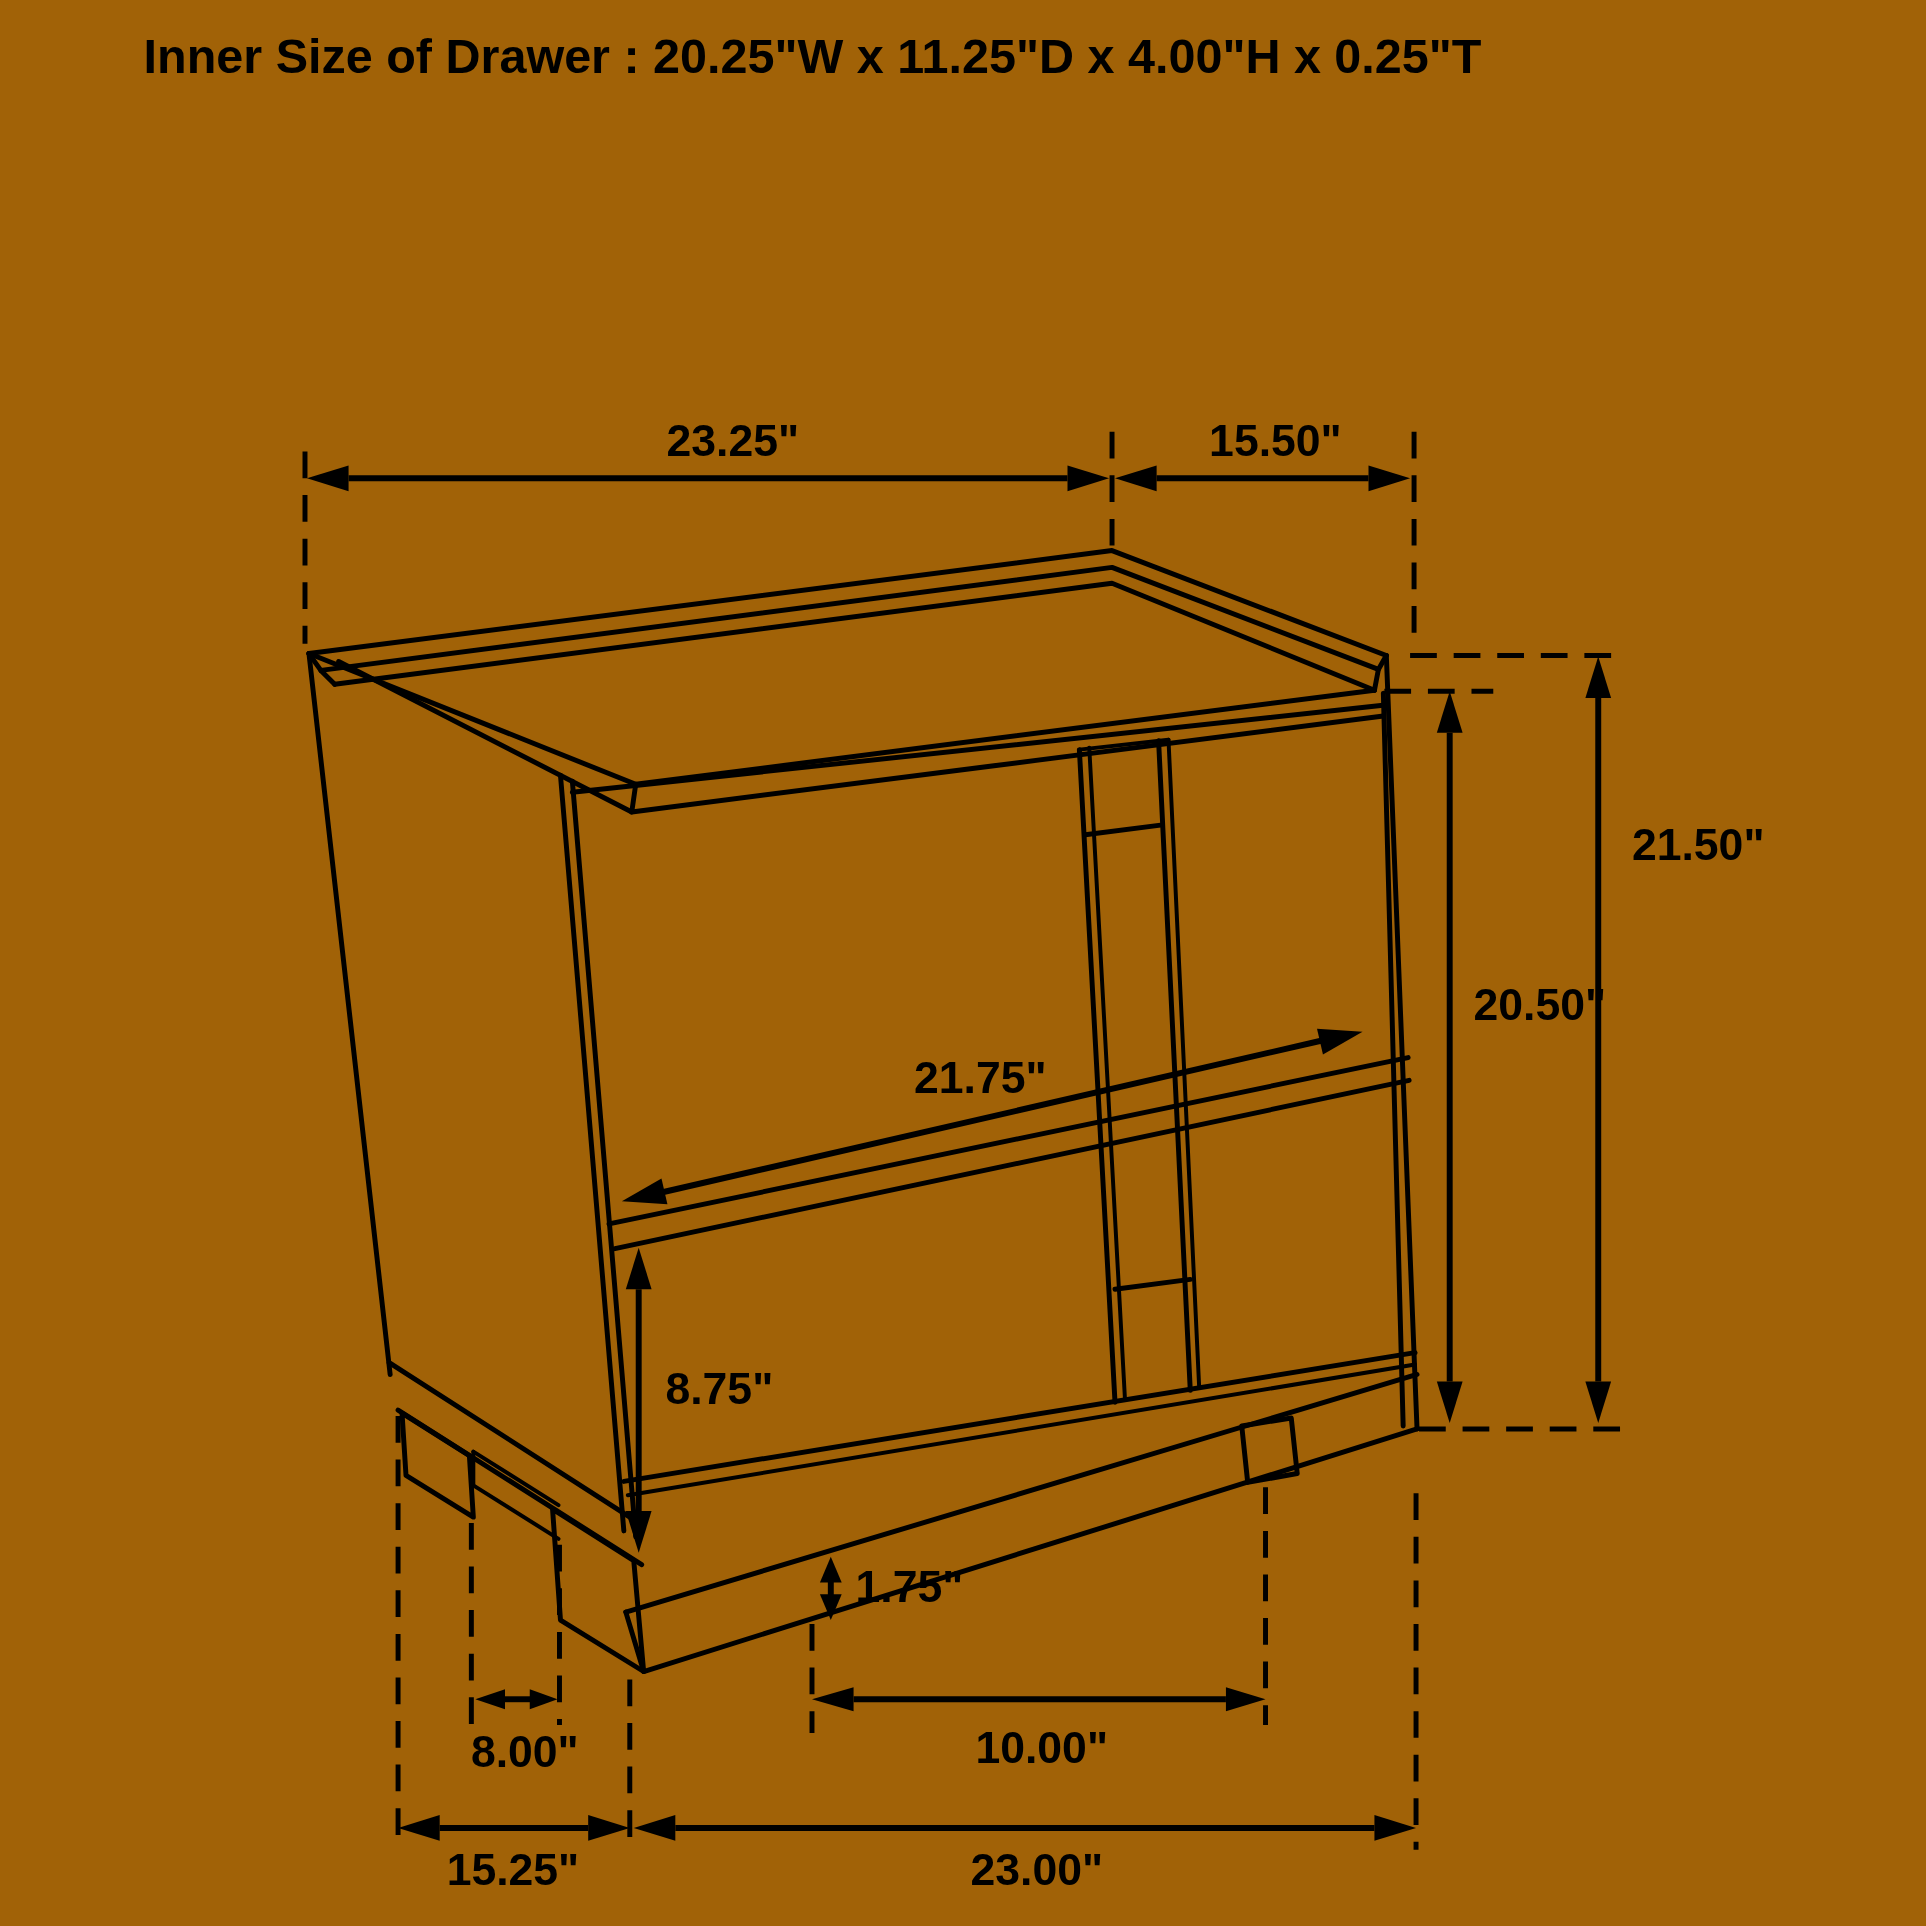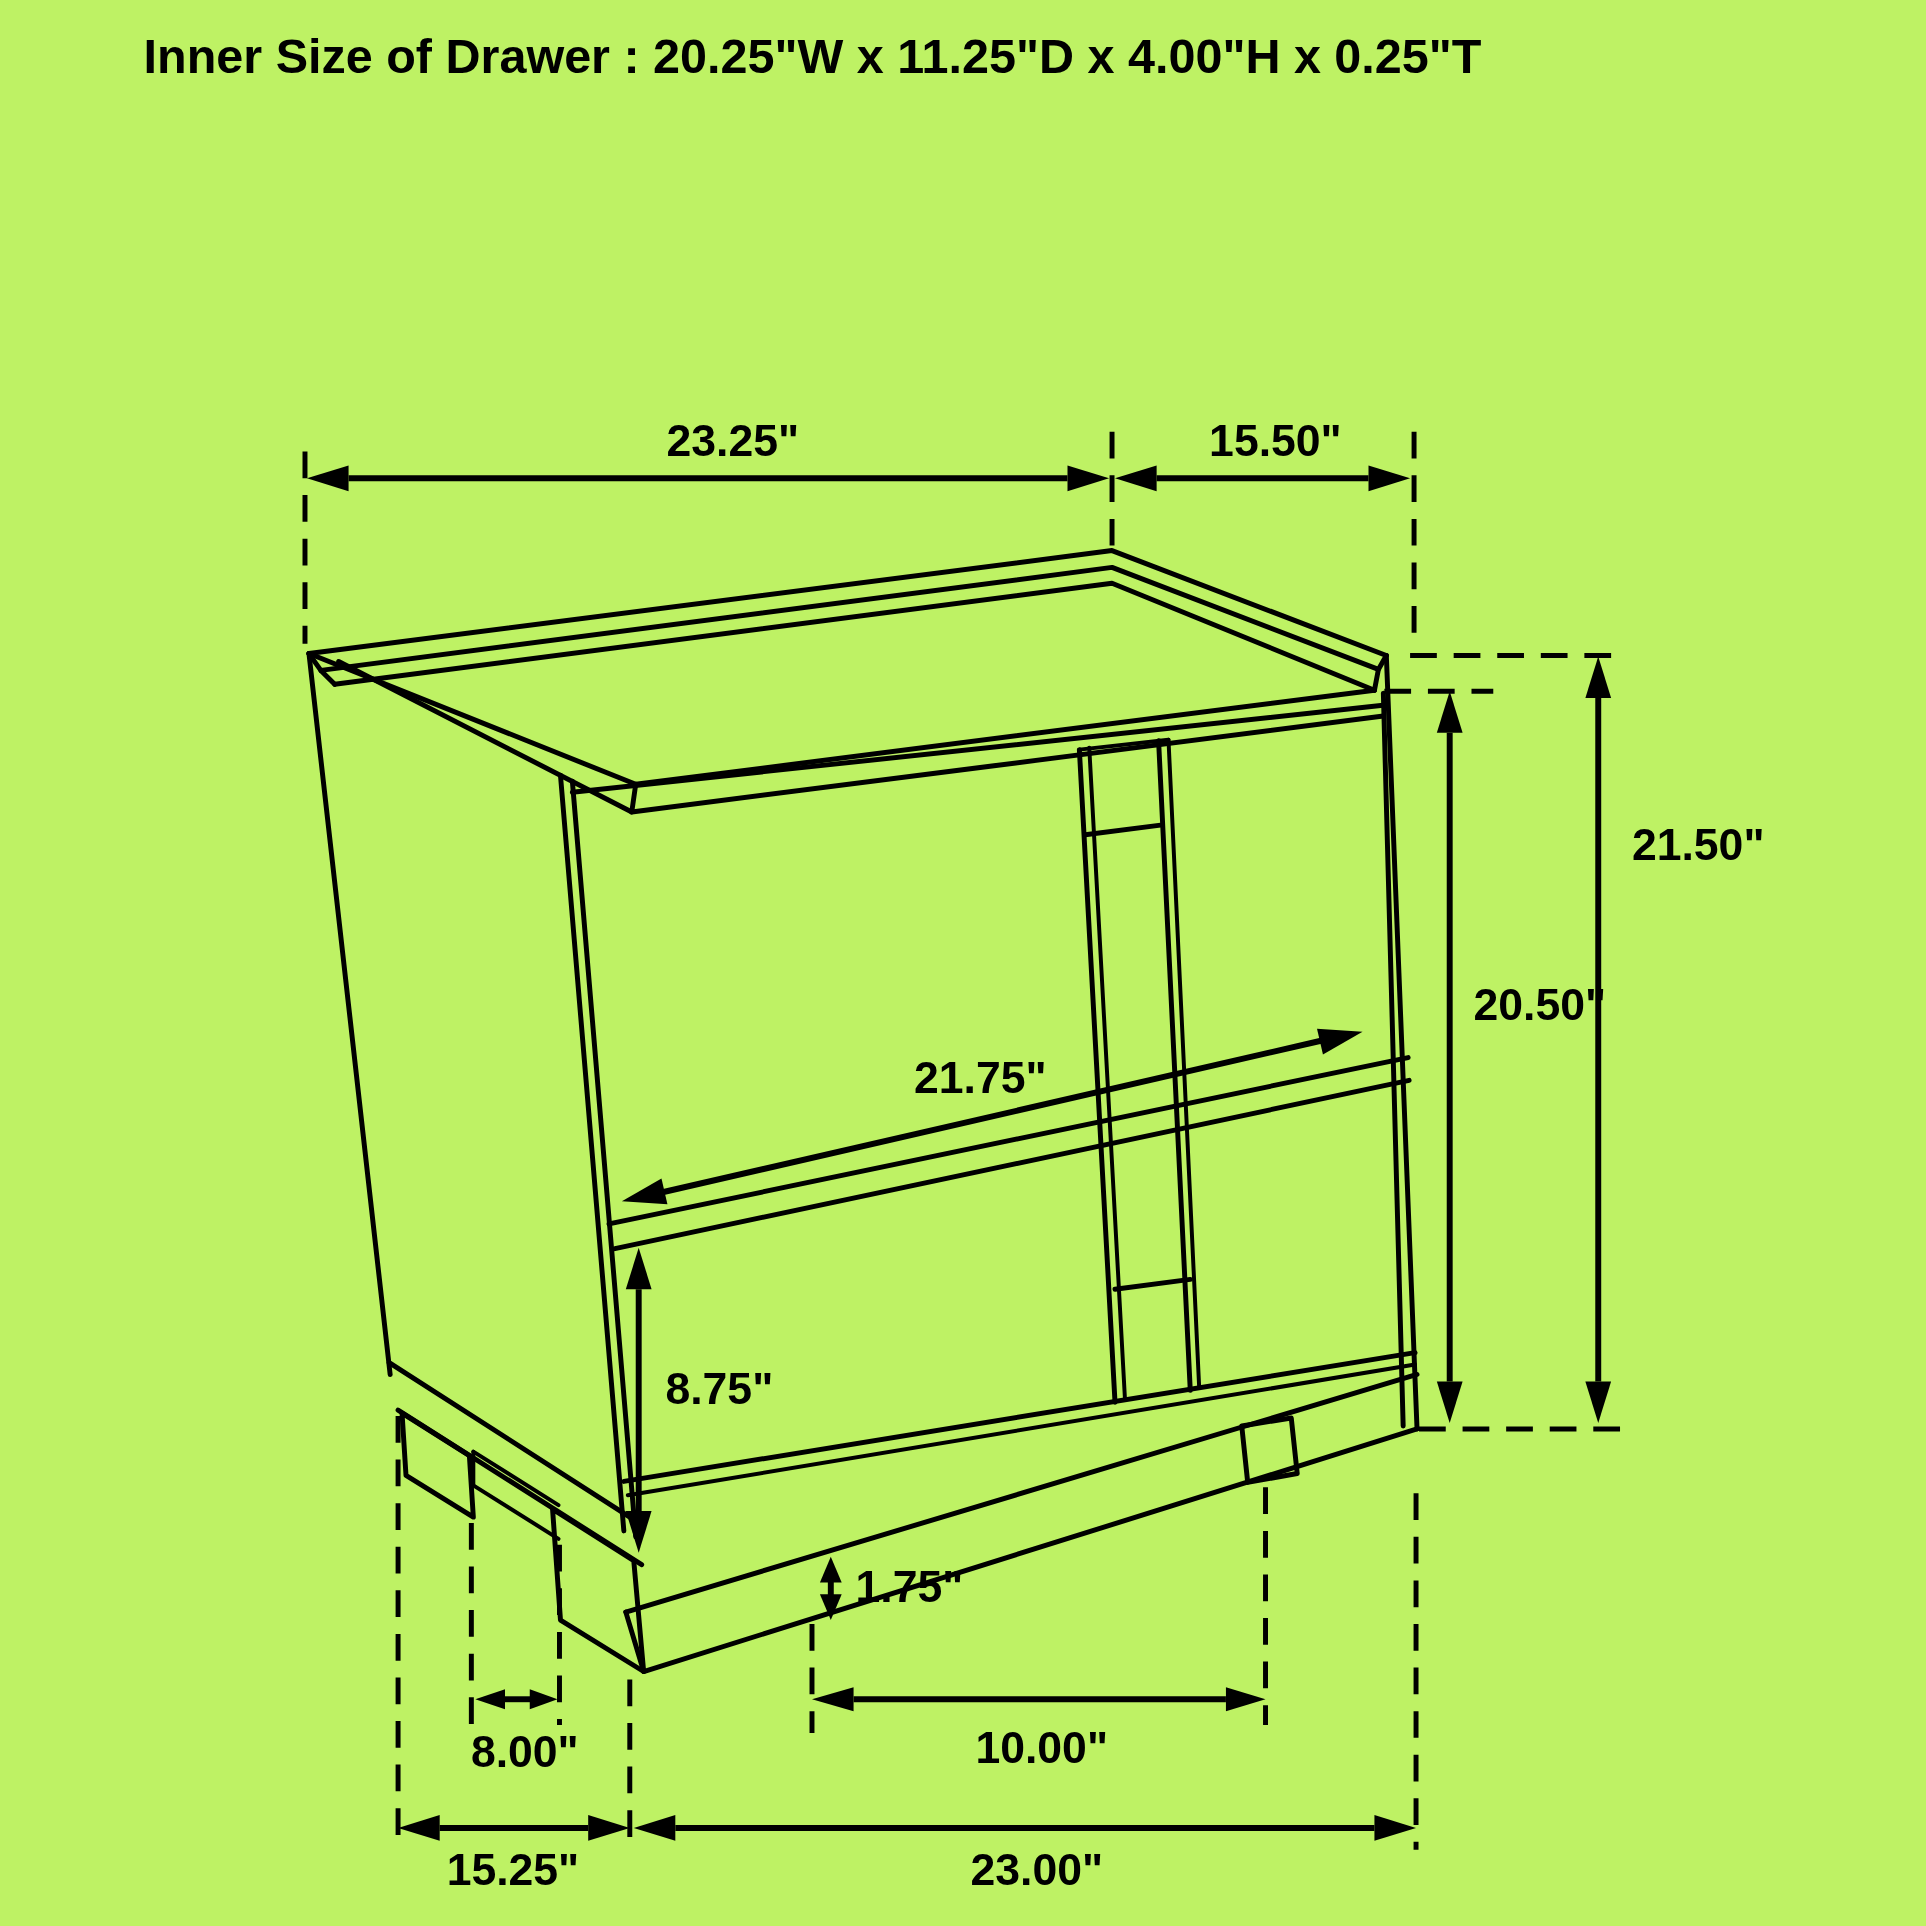--- a/index.html
+++ b/index.html
@@ -1,16 +1,16 @@
 <!DOCTYPE html>
 <html><head>
 <meta charset="utf-8">
 <style>
   html,body{margin:0;padding:0;background:#ffffff;}
-  .stage{position:relative;width:1927px;height:1927px;background:#bef264;overflow:hidden;}
+  .stage{position:relative;width:1927px;height:1927px;background:#a16207;overflow:hidden;}
   svg{display:block;width:1927px;height:1927px;}
   .ln{fill:none;stroke:#000000;stroke-width:5;stroke-linecap:round;stroke-linejoin:round;}
   .lnthin{fill:none;stroke:#000000;stroke-width:4;stroke-linecap:round;stroke-linejoin:round;}
   .dln{fill:none;stroke:#000000;stroke-width:5;stroke-dasharray:27 17;stroke-linecap:butt;}
   .dim{fill:none;stroke:#000000;stroke-width:6;stroke-linecap:butt;}
   .head{fill:#000000;stroke:none;}
   text{font-family:"Liberation Sans","DejaVu Sans",sans-serif;font-weight:bold;fill:#000000;}
   .lbl{font-size:45px;}
   .ttl{font-size:49px;}
   .mid{text-anchor:middle;}

